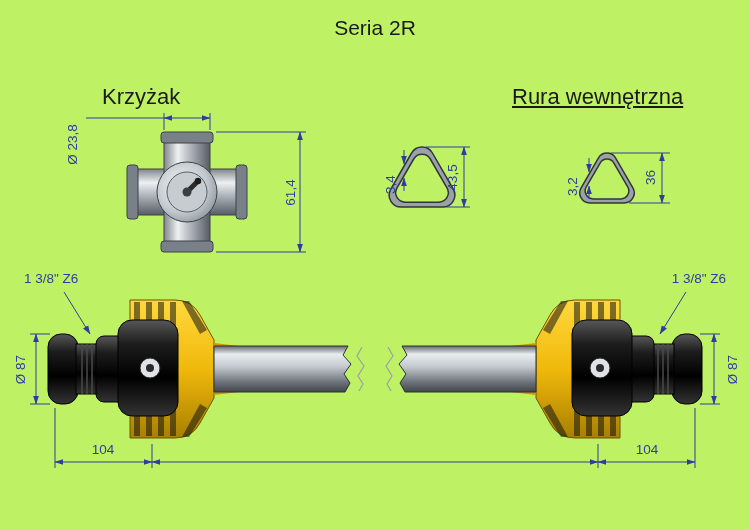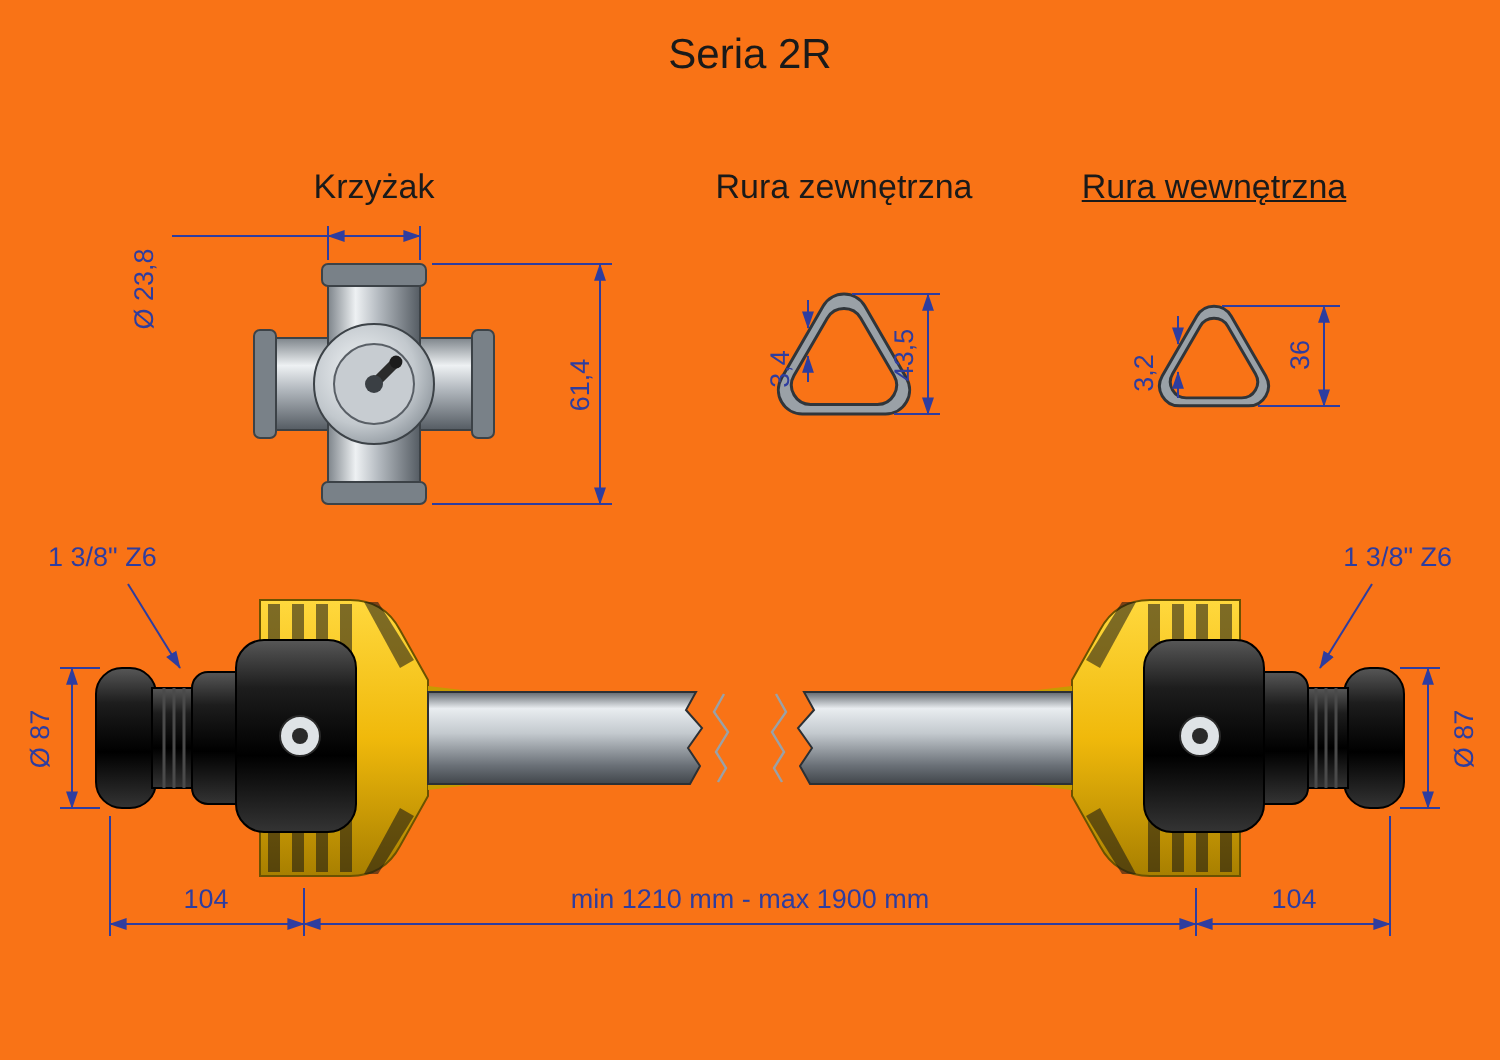--- a/index.html
+++ b/index.html
@@ -1,23 +1,23 @@
 <!DOCTYPE html>
 <html><head>
 <meta charset="utf-8">
 <style>
   html,body { margin:0; padding:0; background:#ffffff; }
   #stage {
-    position:relative; width:750px; height:530px; background:#f97316;
+    position:relative; width:750px; height:530px; background:#bef264;
     font-family:"Liberation Sans", sans-serif; overflow:hidden;
   }
   #drawing { position:absolute; left:0; top:0; }
   .txt { position:absolute; color:#1a1a1a; }
   .title { font-size:21px; text-align:center; left:0; right:0; top:16px; }
-  .section { font-size:17px; text-align:center; top:84px; }
+  .section { font-size:22px; text-align:left; top:84px; }
   .dimtext {
     position:absolute; color:#2e3d9f; font-size:13.5px;
     text-align:center; white-space:nowrap;
   }
   .rot { transform:rotate(-90deg); }
 </style>
 </head>
 <body>
 
 <div id="stage">
@@ -182,30 +182,28 @@
       <line x1="695" y1="408" x2="695" y2="468"></line>
       <line x1="55" y1="462" x2="152" y2="462" marker-start="url(#arr)" marker-end="url(#arr)"></line>
       <line x1="152" y1="462" x2="598" y2="462" marker-start="url(#arr)" marker-end="url(#arr)"></line>
       <line x1="598" y1="462" x2="695" y2="462" marker-start="url(#arr)" marker-end="url(#arr)"></line>
     </g>
   </svg>
 
   <div class="txt title">Seria 2R</div>
 
   <div class="txt section" style="left:102px;width:170px;">Krzyżak</div>
-  <div class="txt section" style="left:327px;width:190px;">Rura zewnętrzna</div>
   <div class="txt section" style="left:512px;width:190px;text-decoration:underline;">Rura wewnętrzna</div>
 
   <div class="dimtext rot" style="left:42px;top:137px;width:60px;">Ø 23,8</div>
   <div class="dimtext rot" style="left:260px;top:185px;width:60px;">61,4</div>
   <div class="dimtext rot" style="left:360px;top:177px;width:60px;">3,4</div>
   <div class="dimtext rot" style="left:422px;top:170px;width:60px;">43,5</div>
   <div class="dimtext rot" style="left:542px;top:179px;width:60px;">3,2</div>
   <div class="dimtext rot" style="left:620px;top:170px;width:60px;">36</div>
   <div class="dimtext rot" style="left:-10px;top:362px;width:60px;">Ø 87</div>
   <div class="dimtext rot" style="left:702px;top:362px;width:60px;">Ø 87</div>
 
   <div class="dimtext" style="left:24px;top:271px;width:80px;text-align:left;">1 3/8" Z6</div>
   <div class="dimtext" style="left:646px;top:271px;width:80px;text-align:right;">1 3/8" Z6</div>
   <div class="dimtext" style="left:73px;top:442px;width:60px;">104</div>
-  <div class="dimtext" style="left:245px;top:442px;width:260px;">min 1210 mm - max 1900 mm</div>
   <div class="dimtext" style="left:617px;top:442px;width:60px;">104</div>
 </div>
 
 </body></html>

